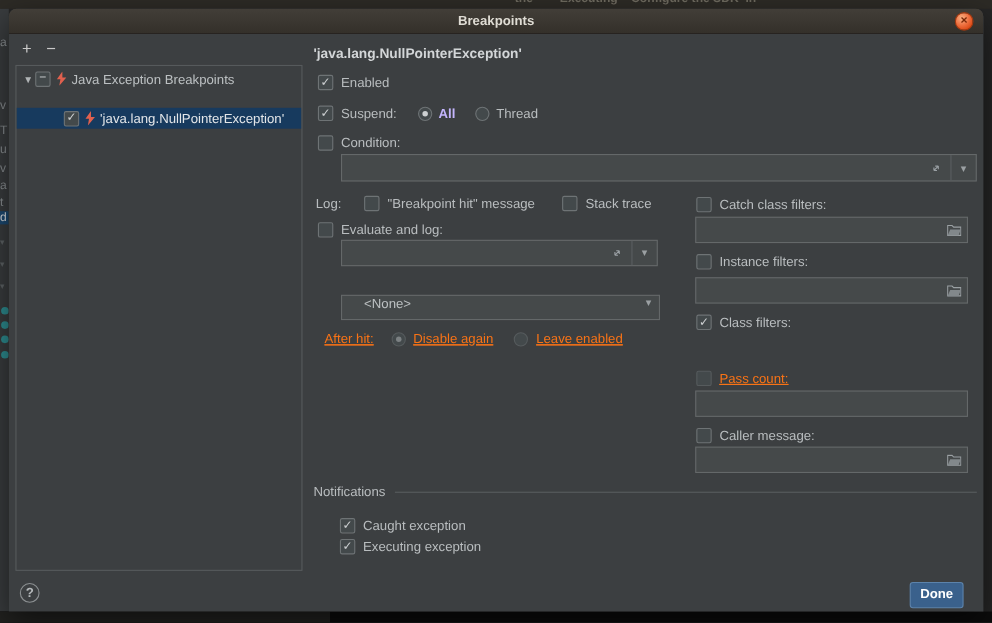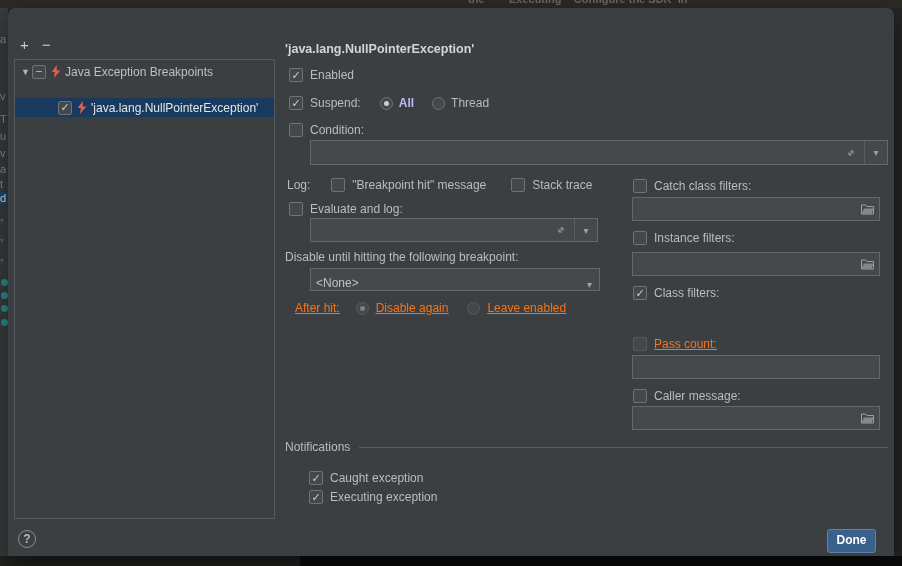--- a/index.html
+++ b/index.html
@@ -67,21 +67,21 @@
   .field .filler { flex:1; }
   .field.focused { border:2px solid #3f83c4; }
   .field .text { font-size:12px; color:#d7dadd; padding-left:6px; }
   .caret { width:1px; height:13px; background:#d7dadd; margin-left:1px; }
   .expandbtn { width:26px; display:flex; align-items:center; justify-content:center; cursor:pointer; }
   .comboarrow { width:23px; align-self:stretch; border-left:1px solid #5a5e60; display:flex;
                 align-items:center; justify-content:center; color:#9ba0a3; font-size:10px; cursor:pointer; }
   .folderbtn { width:24px; display:flex; align-items:center; justify-content:center; cursor:pointer; }
 
   .select { position:absolute; background:#45494a; border:1px solid #646869; display:flex;
-            align-items:flex-end; font-size:12px; color:#bcc0c2; padding-left:5px; cursor:pointer; }
+            align-items:flex-start; font-size:12px; color:#bcc0c2; padding-left:20px; cursor:pointer; }
   .select .arrow { margin-left:auto; margin-right:7px; color:#9ba0a3; font-size:10px; }
 
   .sep-row { position:absolute; display:flex; align-items:center; }
   .sep-line { flex:1; border-top:1px solid #595d5f; margin-left:9px; }
 
   .help { position:absolute; left:10px; top:522px; width:18px; height:18px; border-radius:50%;
           border:1px solid #8b8f91; color:#b5b9bb; text-align:center; line-height:16px;
           font-size:12px; font-weight:bold; cursor:pointer; }
   .done { position:absolute; left:819px; top:521px; width:49px; height:24px; background:#3a618c;
           border:1px solid #5c83ab; border-radius:3px; color:#ffffff; font-size:12px;
@@ -109,20 +109,24 @@
   <span class="dot" style="top:284px"></span>
   <span class="dot" style="top:297px"></span>
   <span class="dot" style="top:311px"></span>
 </div>
 <div class="bg-bottom">
   <span class="seg"></span>
 </div>
 
 <div class="dialog">
 
+  <div class="titlebar">
+    <div class="title">Breakpoints</div>
+    <div class="close"><span>×</span></div>
+  </div>
 
   <div class="tb-btn" style="left:12px;top:30px">+</div>
   <div class="tb-btn" style="left:34px;top:30px">−</div>
 
   <div class="tree-panel">
     <div class="trow" style="top:2px">
       <span class="twisty">▼</span>
       <span class="cb">
           <i>−</i>
         </span>
@@ -207,21 +211,20 @@
     <span class="expandbtn">
       <svg width="12" height="12" viewBox="0 0 12 12" fill="none" stroke="#9aa0a4">
           <path d="M4 8 L8 4 M8 4 H5.2 M8 4 V6.8 M4 8 H6.8 M4 8 V5.2"></path>
         </svg>
     </span>
     <span class="comboarrow">
         <span>▾</span>
       </span>
   </div>
 
-  <div class="label" style="position:absolute;left:277px;top:242px">Disable until hitting the following breakpoint:</div>
   <div class="select" style="left:302px;top:260px;width:290px;height:23px">
     <span>&lt;None&gt;</span>
     <span class="arrow">▾</span>
   </div>
   <div class="row dim" style="left:287px;top:293px">
     <span class="label dim">After hit:</span>
     <span class="radio dim on" style="margin-left:9px"></span>
     <span class="label dim">Disable again</span>
     <span class="radio dim" style="margin-left:12px"></span>
     <span class="label dim">Leave enabled</span>

